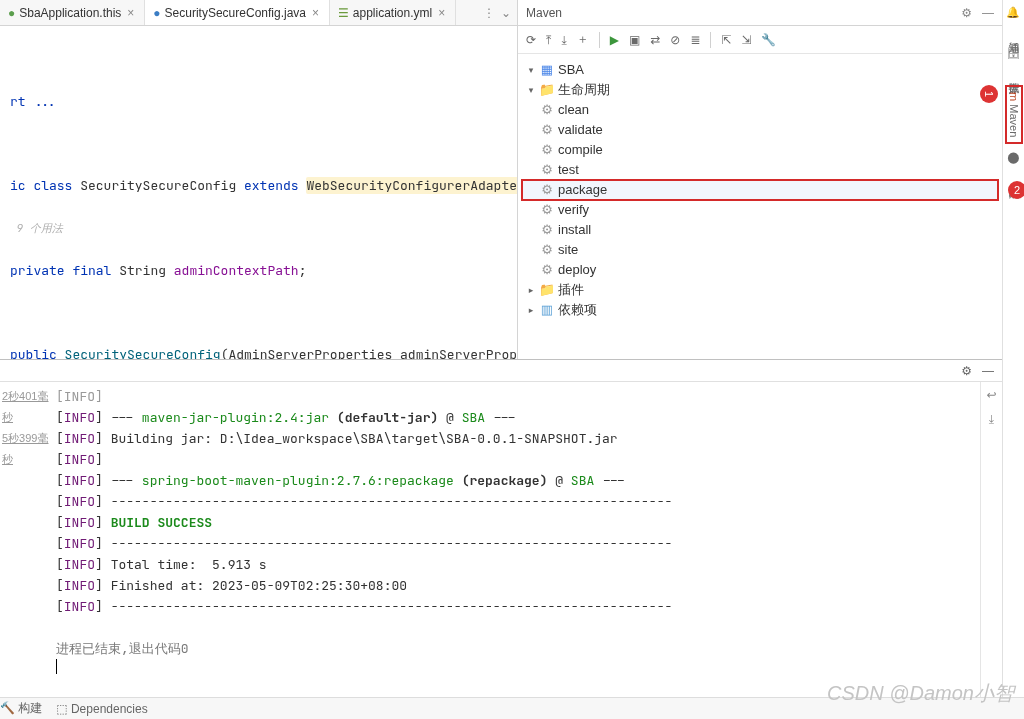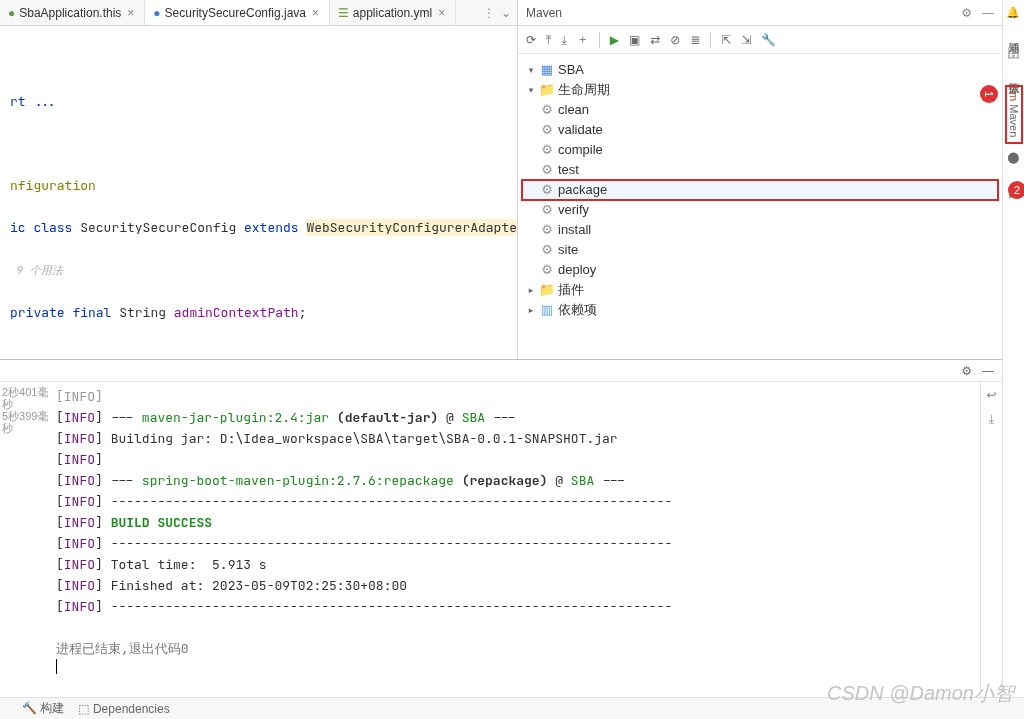--- a/index.html
+++ b/index.html
@@ -21,21 +21,21 @@
   .editor .line { padding-left:4px; } .ann{color:#808000;} .key{color:#0033b3;} .mtd{color:#00627a;} .fld{color:#871094;}
   .usage{background:#fdf3d0; border-radius:2px;}
   .hint{color:#b0b0b0; font-style:italic; font-size:11px;}
   
   .editor::before{content:"";}
   
   .tool-window { border-top:1px solid #c0c0c0; height:338px; display:flex; flex-direction:column; }
   .tool-header { height:22px; border-bottom:1px solid #e0e0e0; display:flex; align-items:center; padding:0 8px; gap:10px; color:#666;}
   .tool-header .right{margin-left:auto; display:flex; gap:10px;}
   .console { flex:1; display:flex; }
-  .console .gutter { width:56px; font-size:11px; color:#999; padding:4px 2px; line-height:12px;}
+  .console .gutter { width:56px; font-size:11px; color:#999; padding:4px 2px; line-height:21px;text-decoration:underline;}
   .console pre { flex:1; font-family:"JetBrains Mono","Consolas",monospace; font-size:13px; line-height:21px; padding:4px 0; overflow:hidden; white-space:pre;}
   .info-tag{color:#701a75;} .art{color:#1b8a1b;margin-top:28px;} .bold{font-weight:bold;} .done{color:#1b8a1b; font-weight:bold;}
   .exitmsg{color:#7a7a7a;}
   .cursor{border-left:1px solid #000; height:15px; display:inline-block;}
   
   .maven-title { height:26px; border-bottom:1px solid #d4d4d4; display:flex; align-items:center; padding:0 8px; font-weight:normal; color:#555;}
   .maven-title .right{margin-left:auto; display:flex; gap:10px; color:#888;}
   .maven-toolbar{ height:28px; border-bottom:1px solid #e5e5e5; display:flex; align-items:center; gap:10px; padding:0 8px; color:#6a6a6a;}
   .maven-toolbar .sep{width:1px; height:16px; background:#d0d0d0;}
   .maven-toolbar .run{color:#3c963c;}
@@ -47,21 +47,21 @@
   .folder-ic{color:#c9a23f;}
   .mod-ic{color:#4a86e8;}
   .tree .hl{ background:#f2f6fd; outline:2px solid #d42a2a; outline-offset:-1px; position:relative;}
   .badge{position:absolute; left:100%; margin-left:10px; top:50%; transform:translateY(-50%); width:18px; height:18px; border-radius:50%; background:#d33; color:#fff; font-size:11px; display:flex; align-items:center; justify-content:center;}
   
   .stripe{ width:22px; border-left:1px solid #e0e0e0; display:flex; flex-direction:column; align-items:center; gap:10px; padding:6px 0; color:#6a6a6a; font-size:11px;}
   .vlabel{writing-mode:vertical-rl; text-orientation:mixed; padding:4px 0;}
   .stripe .sel{ outline:2px solid #d42a2a; outline-offset:1px; position:relative; padding:4px 0;}
   .stripe .sel .badge{position:absolute; right:22px; top:6px;}
   .watermark{position:absolute; right:10px; bottom:12px; color:#c4c4c4; font-size:20px; font-style:italic;}
-  .bottom-bar{position:absolute; left:0; right:0; bottom:0; height:22px; border-top:1px solid #ddd; display:flex; align-items:center; gap:14px; padding:0 22px; color:#666; background:#f7f7f7;}
+  .bottom-bar{position:absolute; left:0; right:0; bottom:0; height:22px; border-top:1px solid #ddd; display:flex; align-items:center; gap:14px; padding:0 0; color:#666; background:#f7f7f7;}
   .side-icons{width:22px; border-left:1px solid #e5e5e5; display:flex; flex-direction:column; align-items:center; gap:10px; padding:6px 0; color:#888;}
   .indent1{padding-left:20px;} .indent2{padding-left:40px;}
 </style>
 </head>
 <body>
 
 <div class="root">
 
   <div class="left-col">
     <div class="tabs">
@@ -82,21 +82,20 @@
       </div>
       <div class="tabs-right">
         <span>⋮</span>
         <span>⌄</span>
       </div>
     </div>
     <div class="editor">
 <div class="line">&nbsp;</div>
 <div class="line"><span class="key">rt ...</span></div>
 <div class="line">&nbsp;</div>
-<div class="line"><span class="ann">nfiguration</span></div>
 <div class="line"><span class="key">ic class </span><span>SecuritySecureConfig</span><span class="key"> extends </span><span class="usage">WebSecurityConfigurerAdapter</span></div>
 <div class="line"><span class="hint"> 9 个用法</span></div>
 <div class="line"><span class="key">private final </span><span>String </span><span class="fld">adminContextPath</span><span>;</span></div>
 <div class="line">&nbsp;</div>
 <div class="line"><span class="key">public </span><span class="mtd">SecuritySecureConfig</span><span>(AdminServerProperties adminServerProper</span></div>
 <div class="line"><span>    this.</span><span class="fld">adminContextPath</span><span> = adminServerProperties.getContextPath()</span></div>
 <div class="line"><span>}</span></div>
 <div class="line">&nbsp;</div>
 <div class="line"><span class="ann">@Override</span></div>
 <div class="line"><span class="key">protected void </span><span class="mtd">configure</span><span>(HttpSecurity http) </span><span class="key">throws</span><span> Exception {</span></div>

